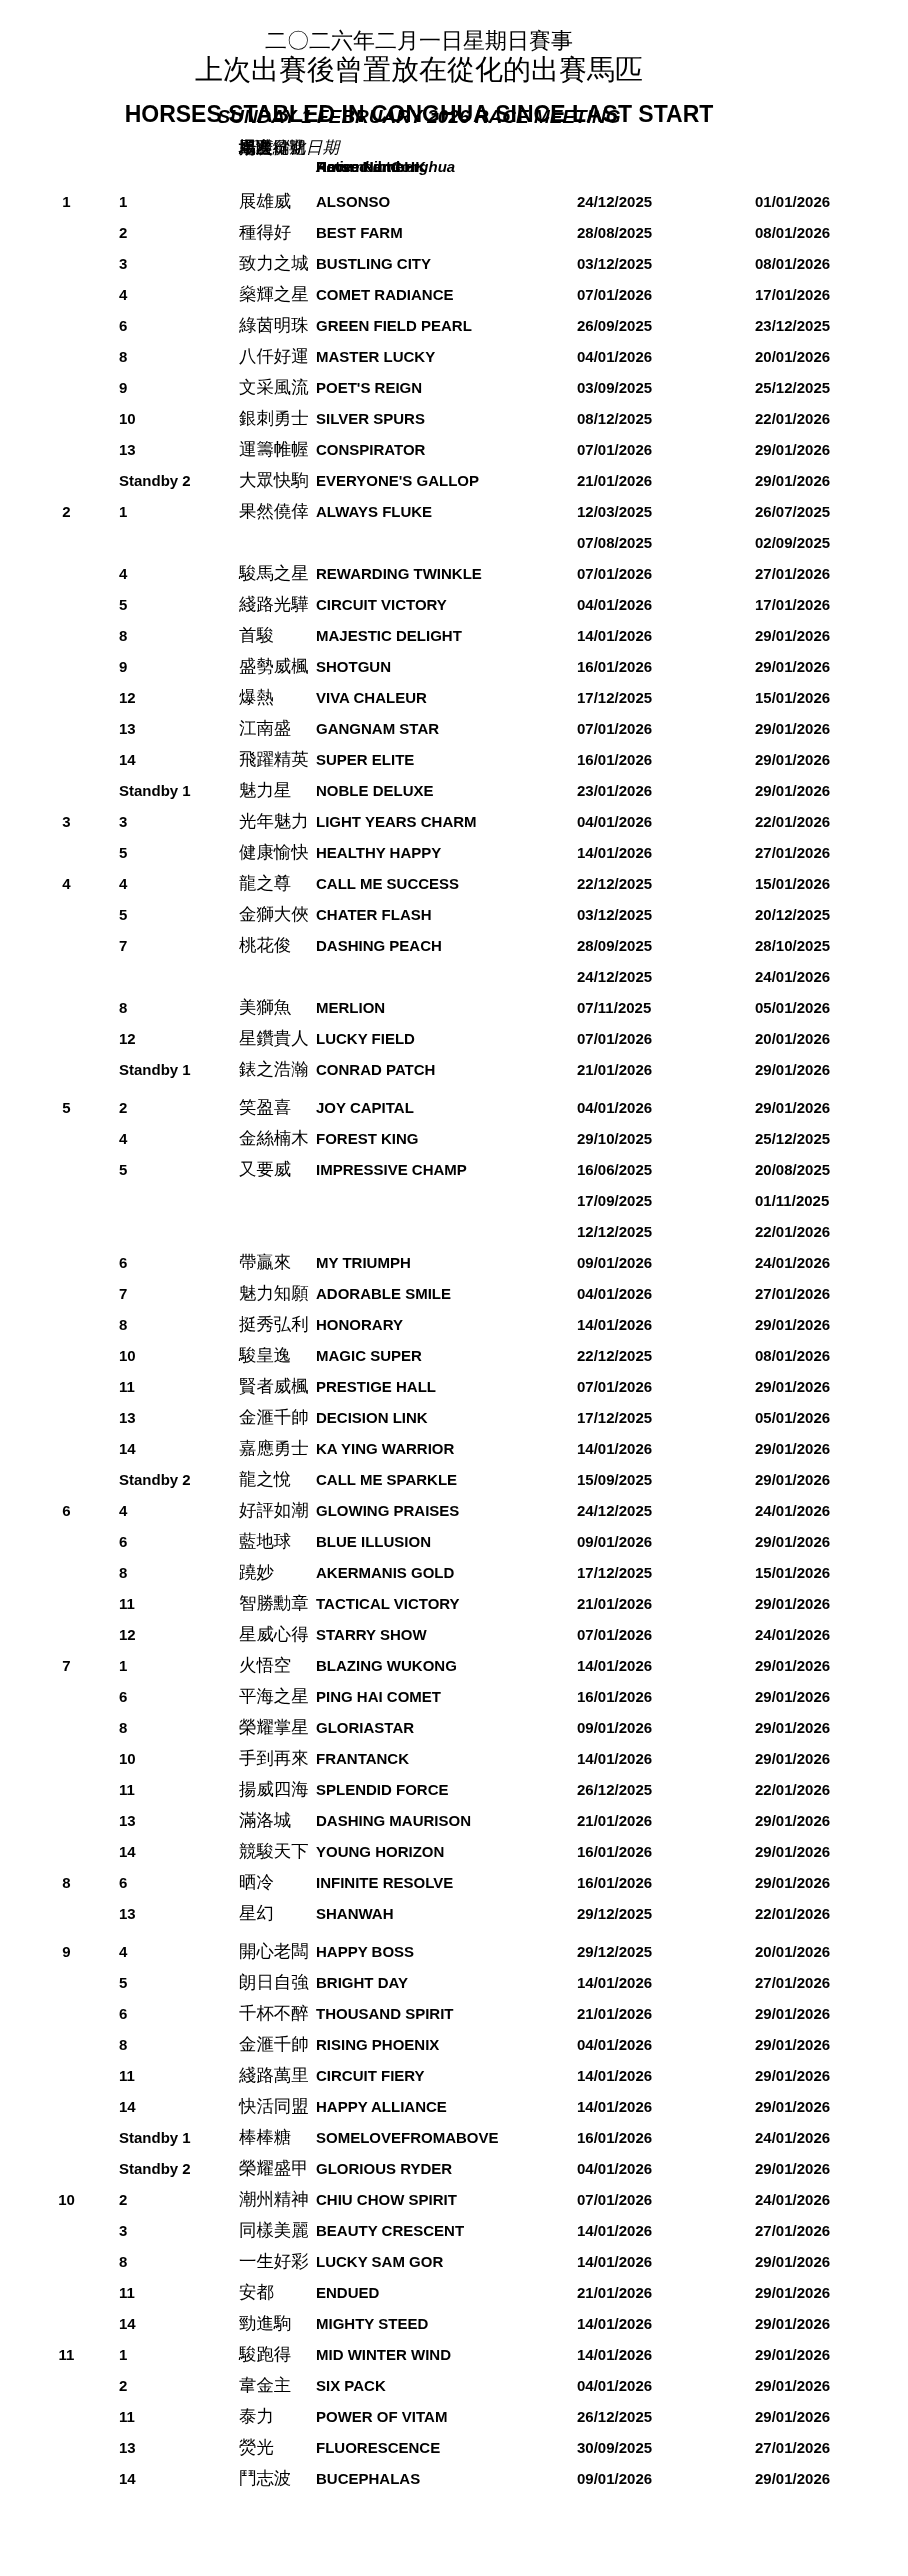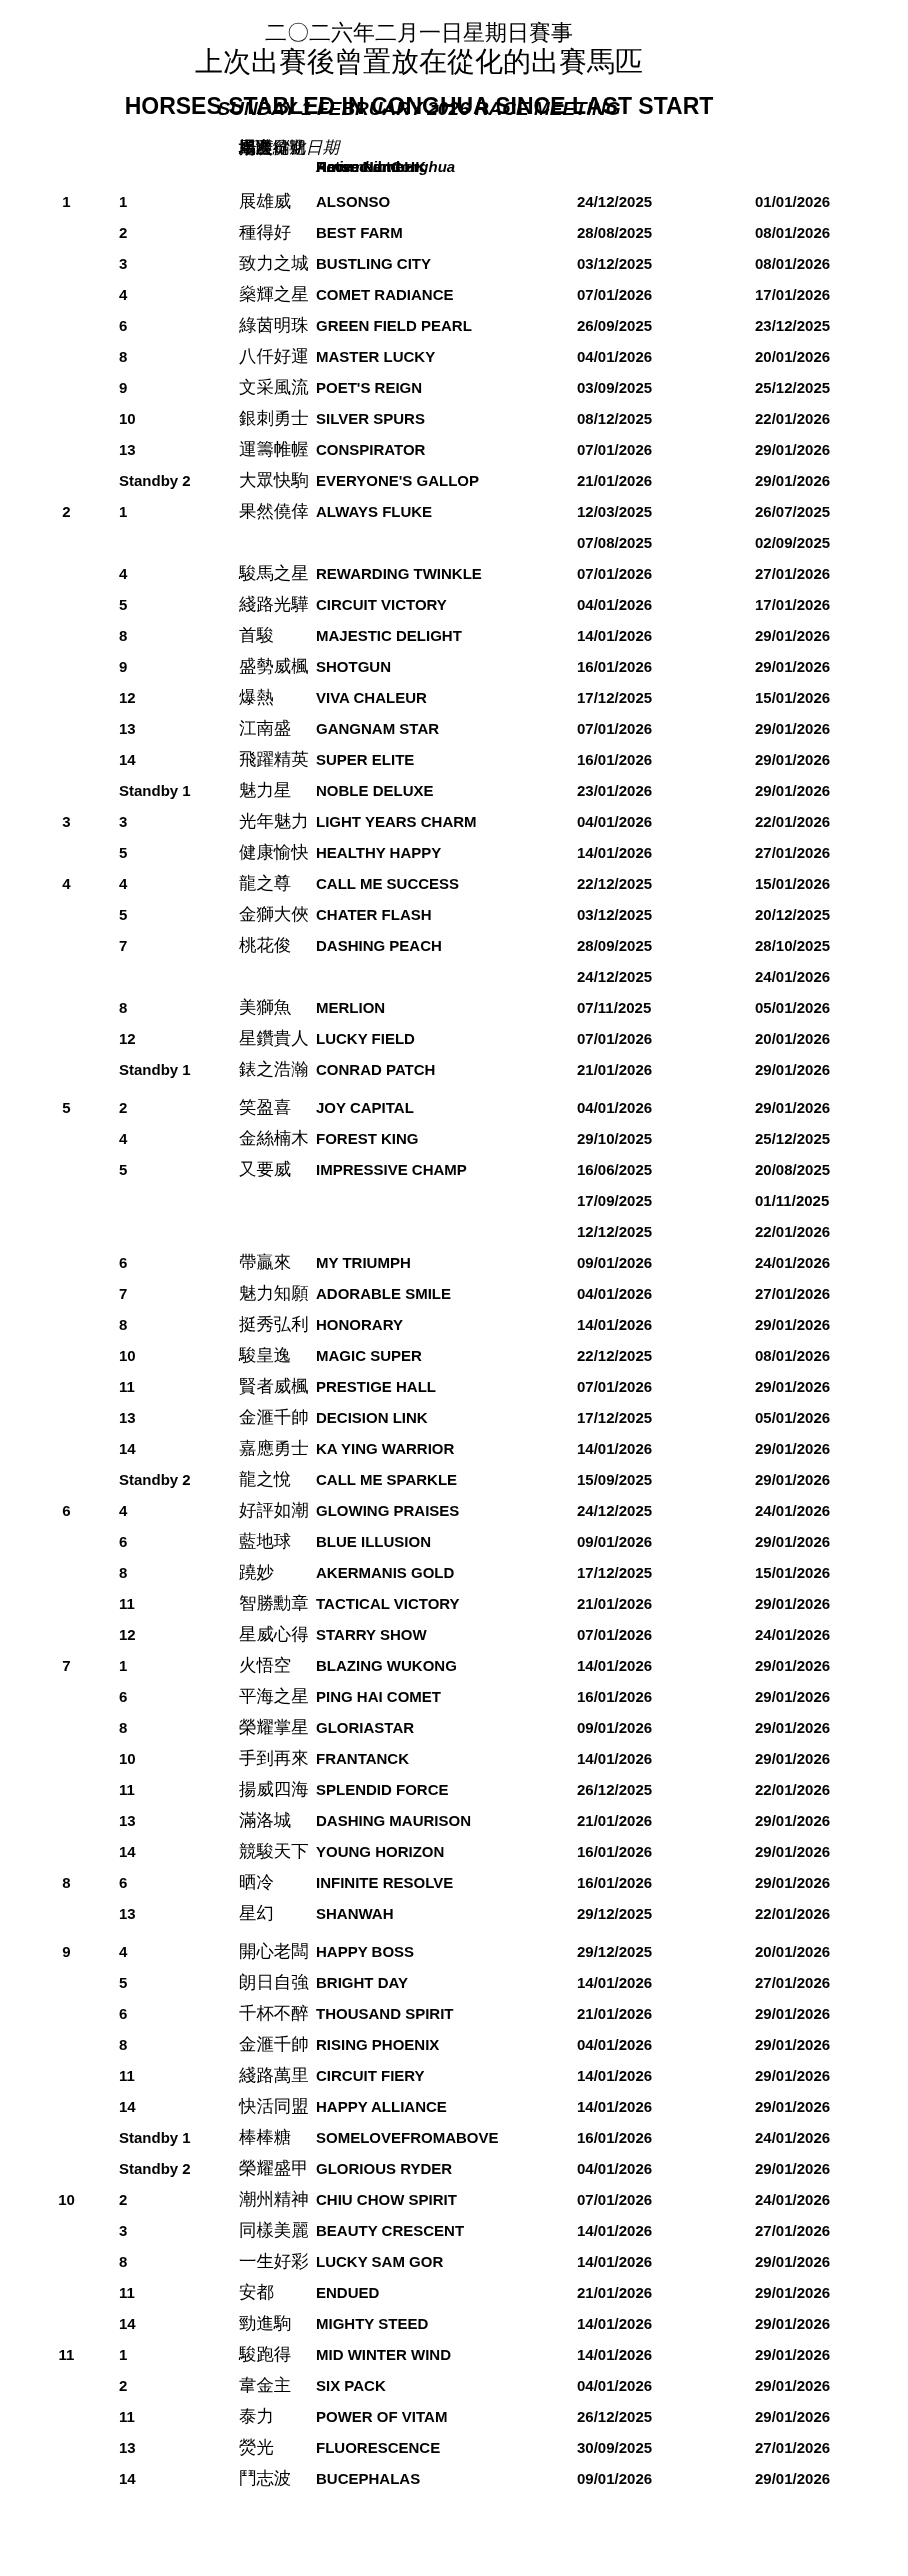--- a/index.html
+++ b/index.html
@@ -3,21 +3,21 @@
 <meta charset="utf-8">
 <style>
   html,body { margin:0; padding:0; }
   body {
     width:909px; height:2576px;
     background:#ffffff; color:#000000;
     font-family:"Liberation Sans","DejaVu Sans",sans-serif;
     position:relative; overflow:hidden;
   }
   .doc-header { position:absolute; top:0; left:0; width:909px; }
-  .title { position:absolute; left:0; width:838px; text-align:center; white-space:nowrap; }
+  .title { position:absolute; left:0; width:838px; text-align:center; white-space:nowrap;margin-top:8px; }
   .title-zh1 { top:18px;  font-size:22px; }
   .title-zh2 { top:43px;  font-size:28px; }
   .title-en1 { top:93px; font-size:23px; font-weight:bold; }
   .title-en2 { top:98px; font-size:19px; font-weight:bold;font-style:italic; }
 
   .colhead { position:absolute; white-space:nowrap; }
   .colhead.zh { top:136px; font-size:16.7px; }
   .colhead.en { top:158px; font-size:15px; font-weight:bold; }
   .ch-race   { left:64px;font-weight:bold; }
   .ch-num    { left:119px; }

